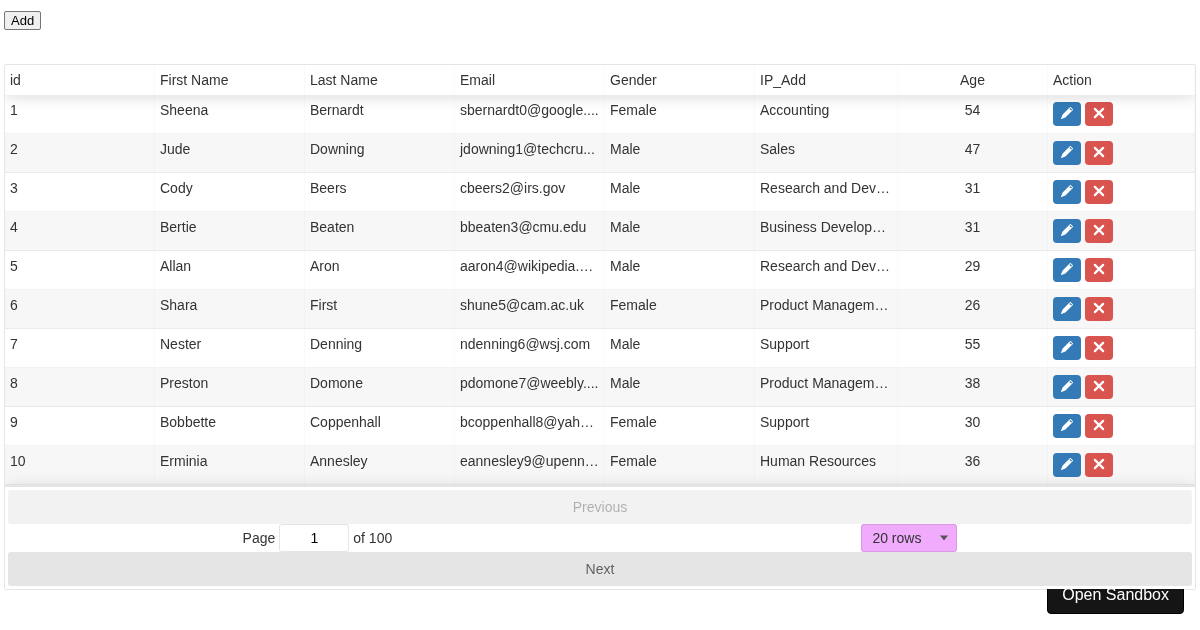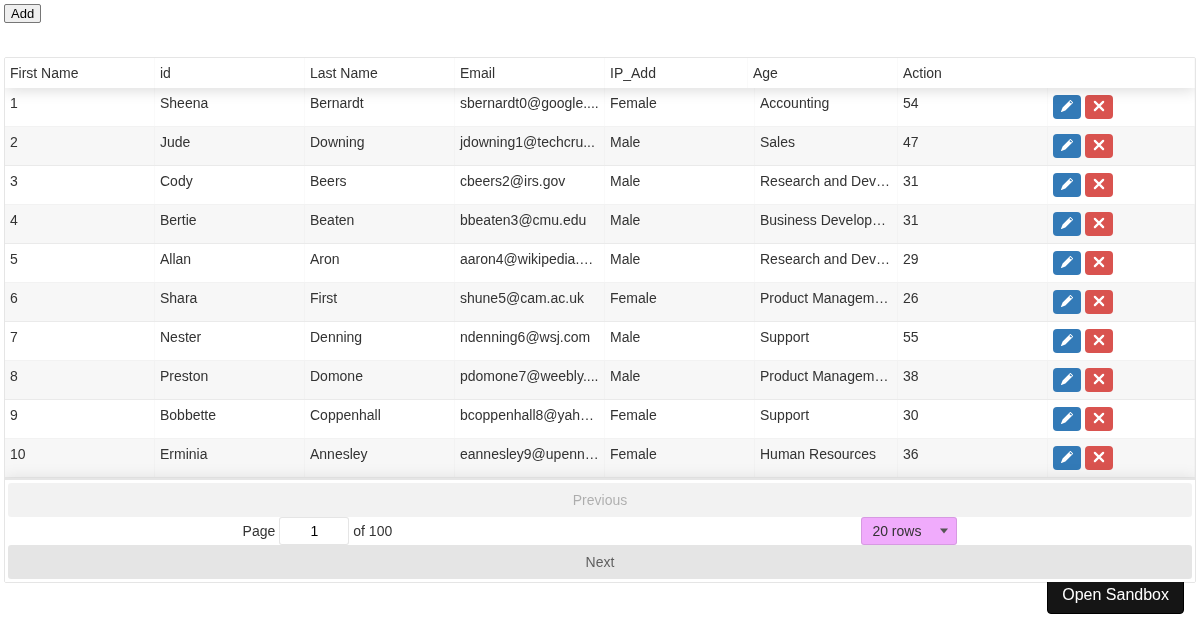--- a/index.html
+++ b/index.html
@@ -7,21 +7,21 @@
     margin: 0;
     padding: 0;
     font-family: "Helvetica Neue", Helvetica, Arial, sans-serif;
     font-size: 14px;
     color: #333;
     background: #fff;
     width: 1200px;
     height: 630px;
     overflow: hidden;
   }
-  .wrap { padding: 4px 4px 4px 4px; }
+  .wrap { padding: 4px 4px 4px 4px; margin-top: 7px; }
   .add-btn {
     font-family: Arial, sans-serif;
     font-size: 13px;
     padding: 1px 6px;
     background: #efefef;
     border: 1px solid #767676;
     border-radius: 2px;
     cursor: pointer;
   }
   .rt {
@@ -50,21 +50,21 @@
     display: flex;
     border-bottom: 1px solid rgba(0,0,0,0.05);
   }
   .rt-tr.odd { background: rgba(0,0,0,0.03); }
   .c-id   { flex: 0 0 150px; }
   .c-fn   { flex: 0 0 150px; }
   .c-ln   { flex: 0 0 150px; }
   .c-em   { flex: 0 0 150px; }
   .c-gn   { flex: 0 0 150px; }
   .c-ip   { flex: 0 0 143px; }
-  .c-age  { flex: 0 0 150px; }
+  .c-age  { flex: 0 0 150px; text-align: center; }
   .c-act  { flex: 1 1 auto; }
   .btn {
     display: inline-flex;
     align-items: center;
     justify-content: center;
     width: 28px;
     height: 24px;
     border-radius: 4px;
     color: #fff;
     cursor: pointer;
@@ -148,24 +148,25 @@
   }
 </style>
 </head>
 <body>
 
 <div class="wrap">
   <button class="add-btn">Add</button>
 
   <div class="rt">
     <div class="rt-thead">
+      <div class="rt-th c-id">id</div>
       <div class="rt-th c-fn">First Name</div>
-      <div class="rt-th c-id">id</div>
       <div class="rt-th c-ln">Last Name</div>
       <div class="rt-th c-em">Email</div>
+      <div class="rt-th c-gn">Gender</div>
       <div class="rt-th c-ip">IP_Add</div>
       <div class="rt-th c-age">Age</div>
       <div class="rt-th c-act">Action</div>
     </div>
     <div class="rt-tbody" id="tbody">
         <div class="rt-tr">
           <div class="rt-td c-id">1</div>
           <div class="rt-td c-fn">Sheena</div>
           <div class="rt-td c-ln">Bernardt</div>
           <div class="rt-td c-em">sbernardt0@google....</div>

